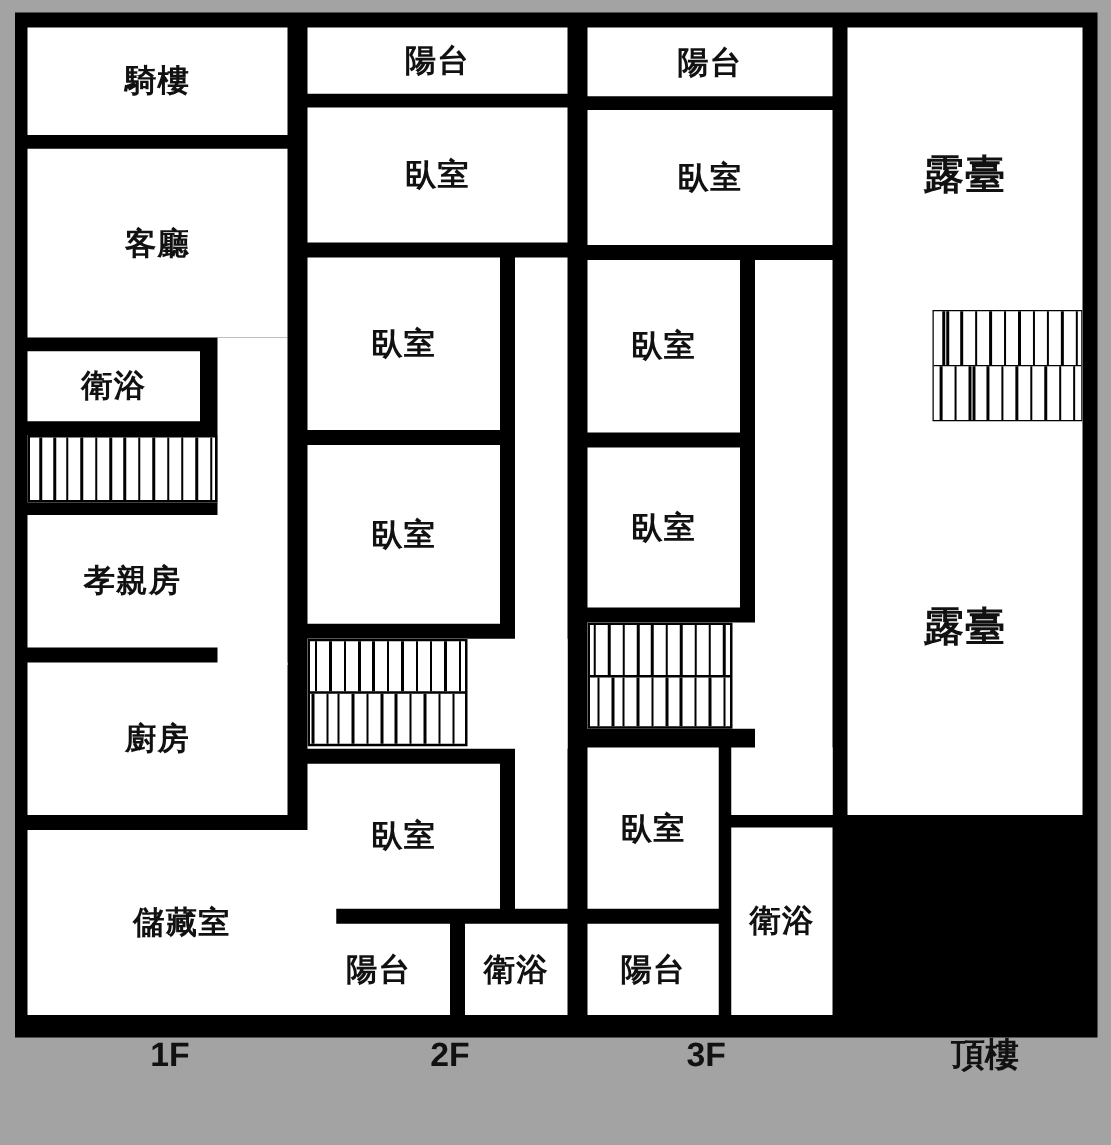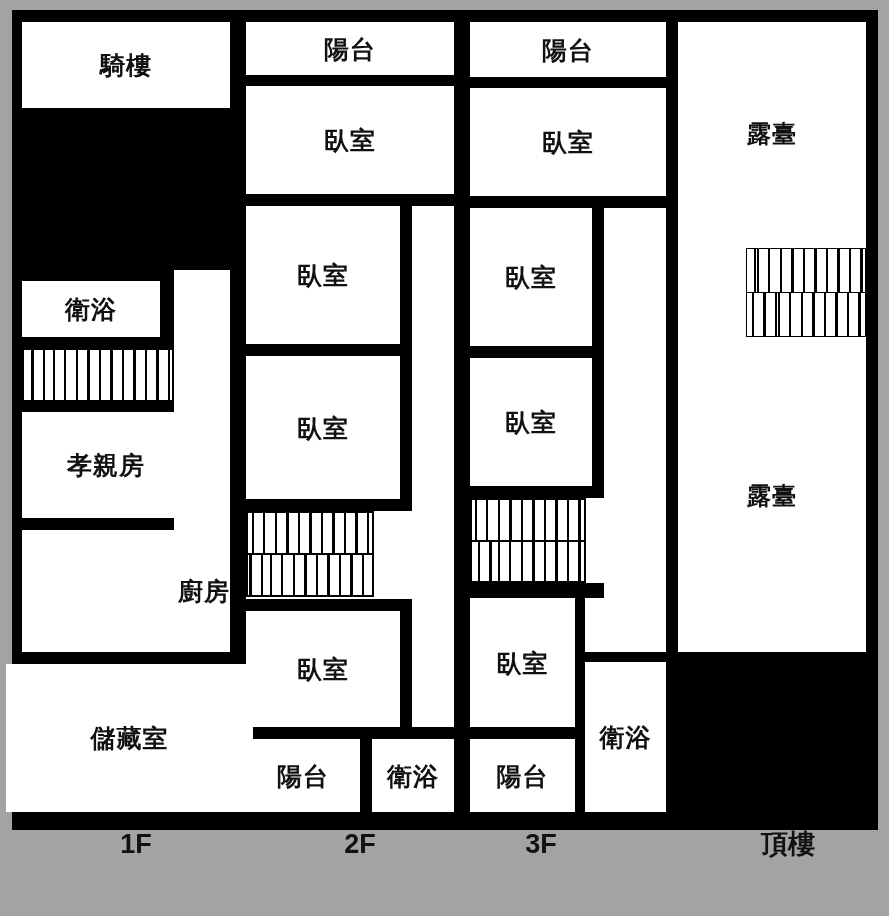--- a/index.html
+++ b/index.html
@@ -12,21 +12,21 @@
     position:absolute; background:#ffffff; box-sizing:border-box;
   }
   .room { display:flex; align-items:center; justify-content:center; }
   .room-label {
     font-weight:bold; font-size:25px; color:#111111; letter-spacing:1px;
     white-space:nowrap; line-height:1.2;
   }
   .shed-room { flex-direction:column; }
   .terrace-label {
     position:absolute; left:0; right:0; text-align:center;
-    font-weight:bold; font-size:24px; color:#111111; letter-spacing:1px;
+    font-weight:bold; font-size:32px; color:#111111; letter-spacing:1px;
   }
   .stairs {
     position:absolute; background:#ffffff; border:2px solid #000000;
     box-sizing:border-box; display:flex; flex-direction:column;
   }
   .flight {
     flex:1;
     background-image:repeating-linear-gradient(90deg,#000000 0px,#000000 2px,transparent 2px,transparent 11.5px);
     background-repeat:repeat-x; background-size:auto 100%;
   }
@@ -46,38 +46,41 @@
 <div class="canvas">
 
   <div class="black-base" style="left:12px; top:10px; width:866px; height:820px;"></div>
 
   <div class="zone" style="left:174px; top:270px; width:56px; height:262px;"></div>
 
   <div class="room" style="left:22px; top:22px; width:208px; height:86px;">
     <span class="room-label">騎樓</span>
   </div>
 
+  <div class="room" style="left:22px; top:119px; width:208px; height:151px;">
+    <span class="room-label">客廳</span>
+  </div>
 
   <div class="room" style="left:22px; top:281px; width:138px; height:56px;">
     <span class="room-label">衛浴</span>
   </div>
 
   <div class="stairs" style="left:22px; top:348px; width:152px; height:54px;">
     <div class="flight" style="background-position:29px 0;"></div>
   </div>
 
   <div class="room" style="left:22px; top:412px; width:168px; height:106px;">
     <span class="room-label">孝親房</span>
   </div>
 
-  <div class="room" style="left:22px; top:530px; width:208px; height:122px;justify-content:flex-end;">
+  <div class="room" style="left:22px; top:530px; width:208px; height:122px;">
     <span class="room-label">廚房</span>
   </div>
 
-  <div class="room" style="left:6px; top:664px; width:247px; height:148px;">
+  <div class="room" style="left:22px; top:664px; width:247px; height:148px;">
     <span class="room-label">儲藏室</span>
   </div>
 
   <div class="zone" style="left:412px; top:206px; width:42px; height:521px;"></div>
 
   <div class="room" style="left:246px; top:22px; width:208px; height:53px;">
     <span class="room-label">陽台</span>
   </div>
 
   <div class="room" style="left:246px; top:86px; width:208px; height:108px;">
@@ -155,17 +158,17 @@
   </div>
 
   <div class="stairs" style="left:746px; top:248px; width:120px; height:89px; border-width:1px;">
     <div class="flight" style="background-position:10px 0;"></div>
     <div class="flight" style="background-position:31px 0; border-top-width:1px;"></div>
   </div>
 
 
   <span class="floor-label" style="left:136px; top:844px;">1F</span>
   <span class="floor-label" style="left:360px; top:844px;">2F</span>
-  <span class="floor-label" style="left:541px; top:844px;">3F</span>
+  <span class="floor-label" style="left:565px; top:844px;">3F</span>
   <span class="floor-label" style="left:788px; top:844px;">頂樓</span>
 
 
 </div>
 
 </body></html>

